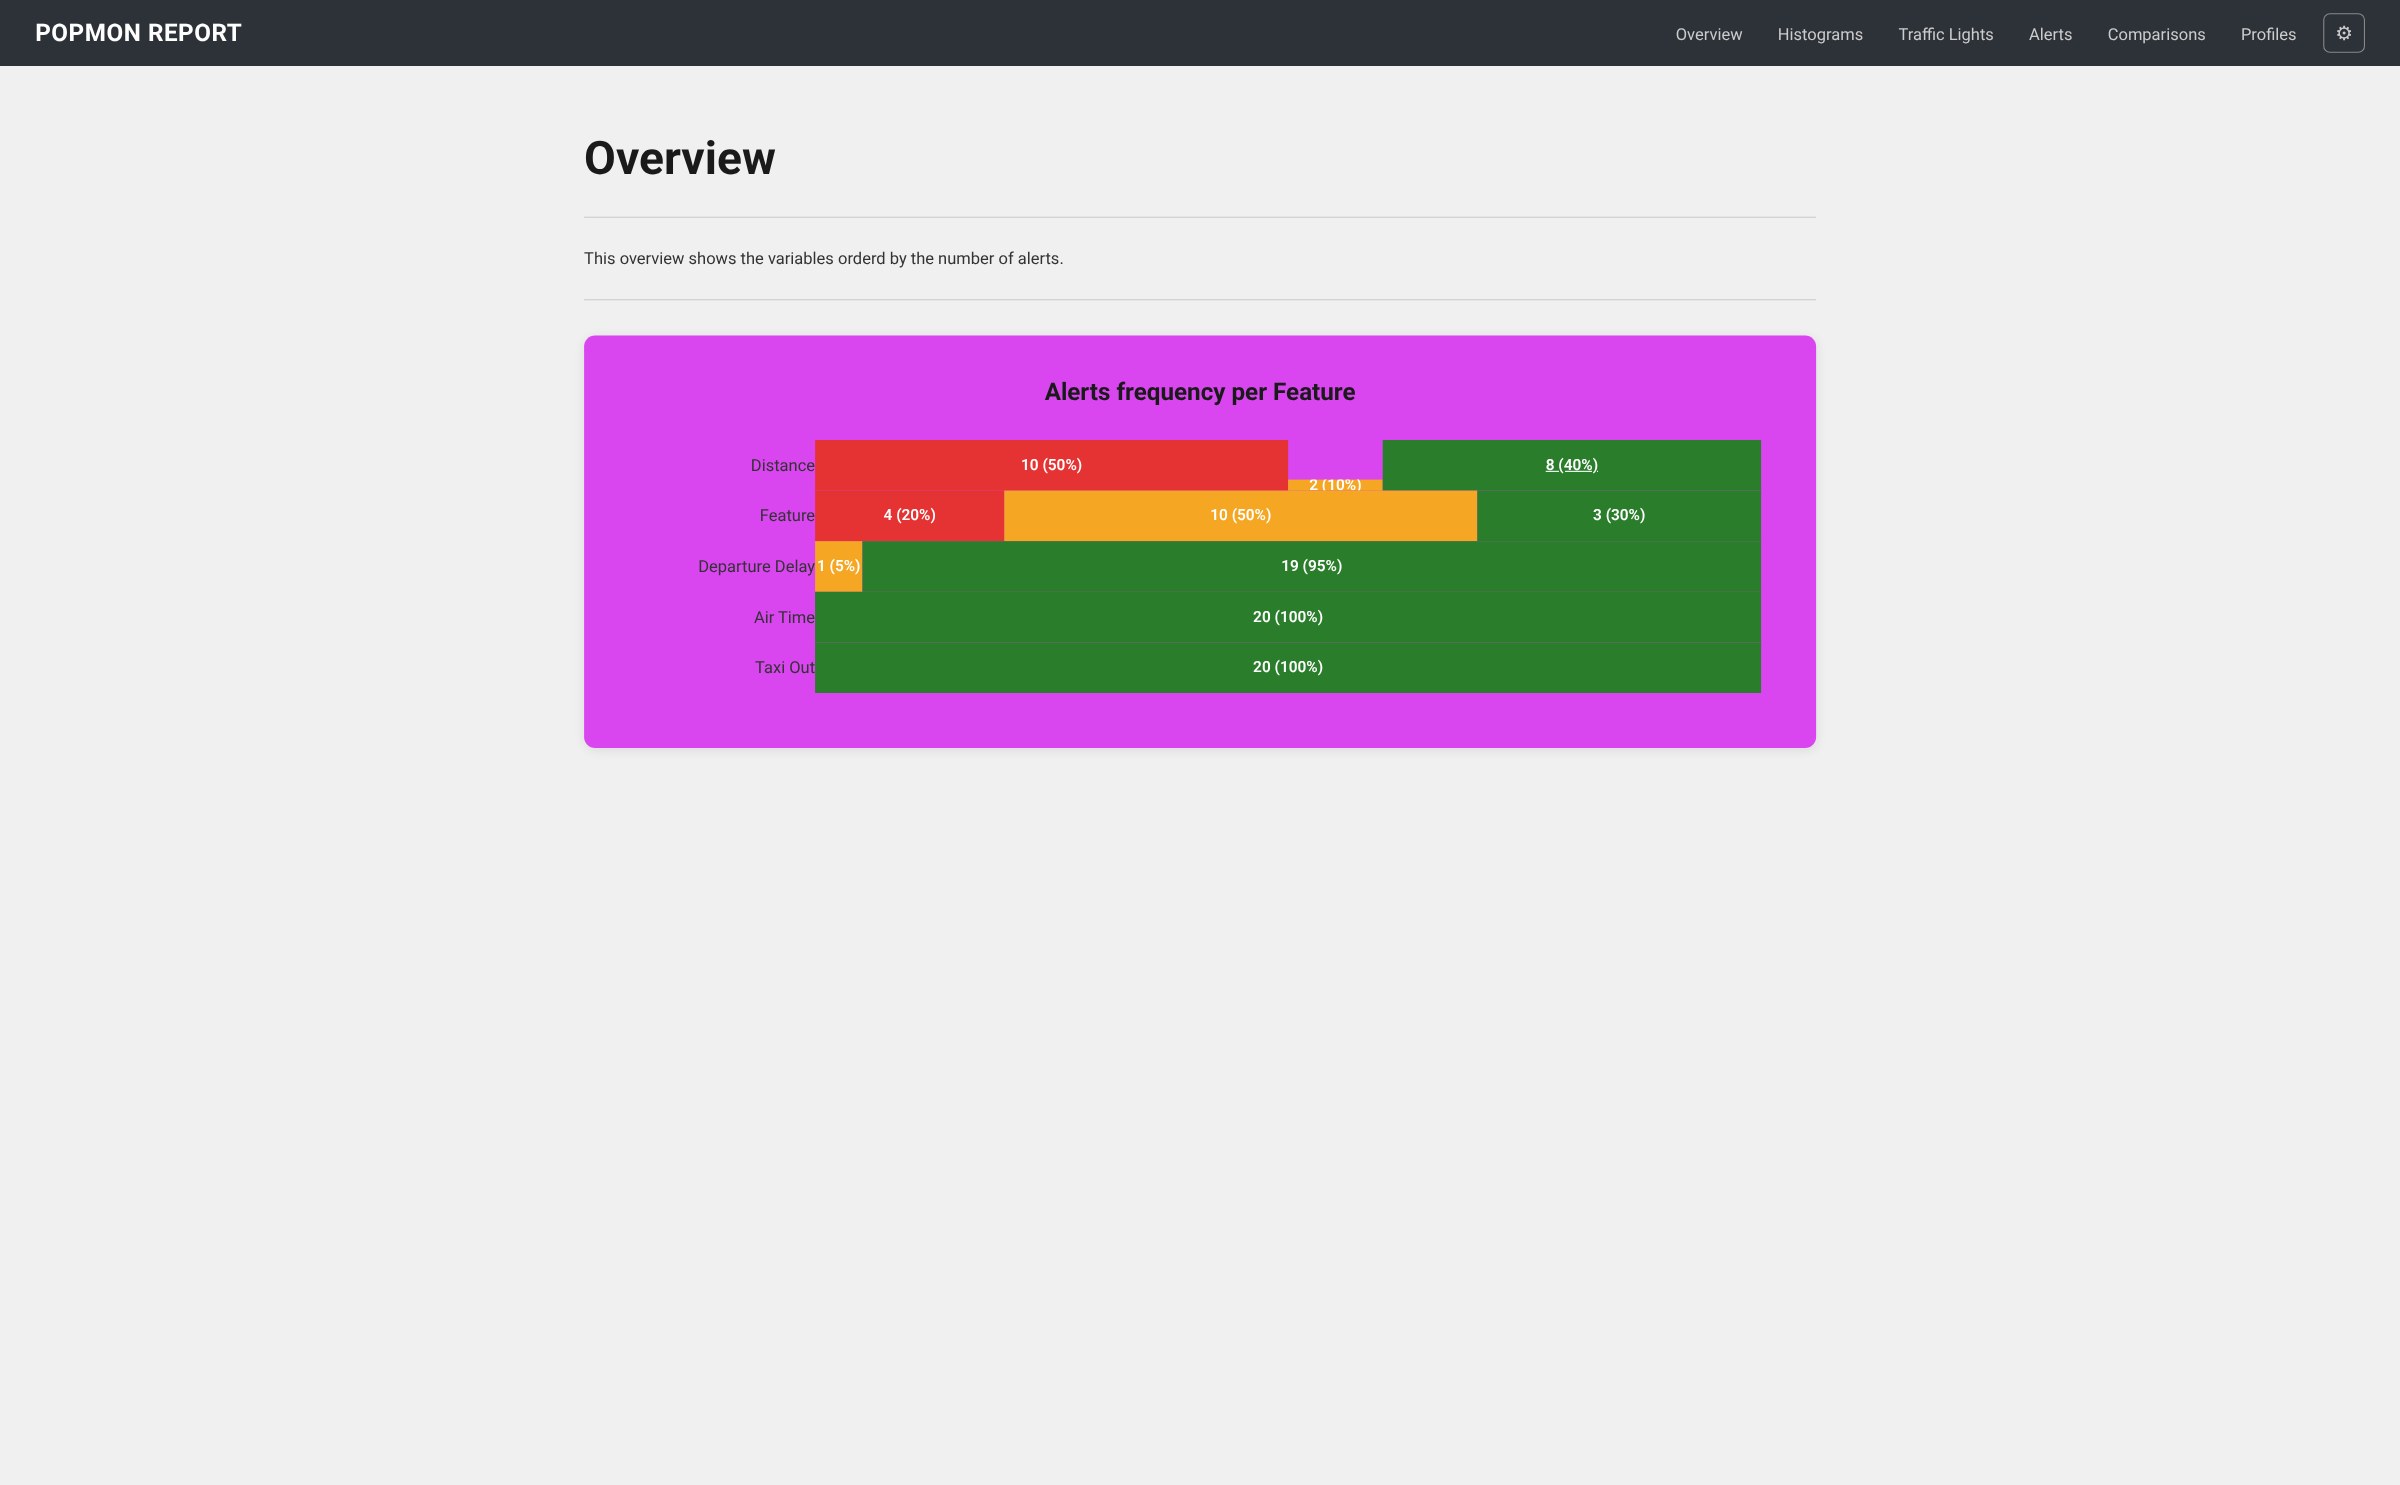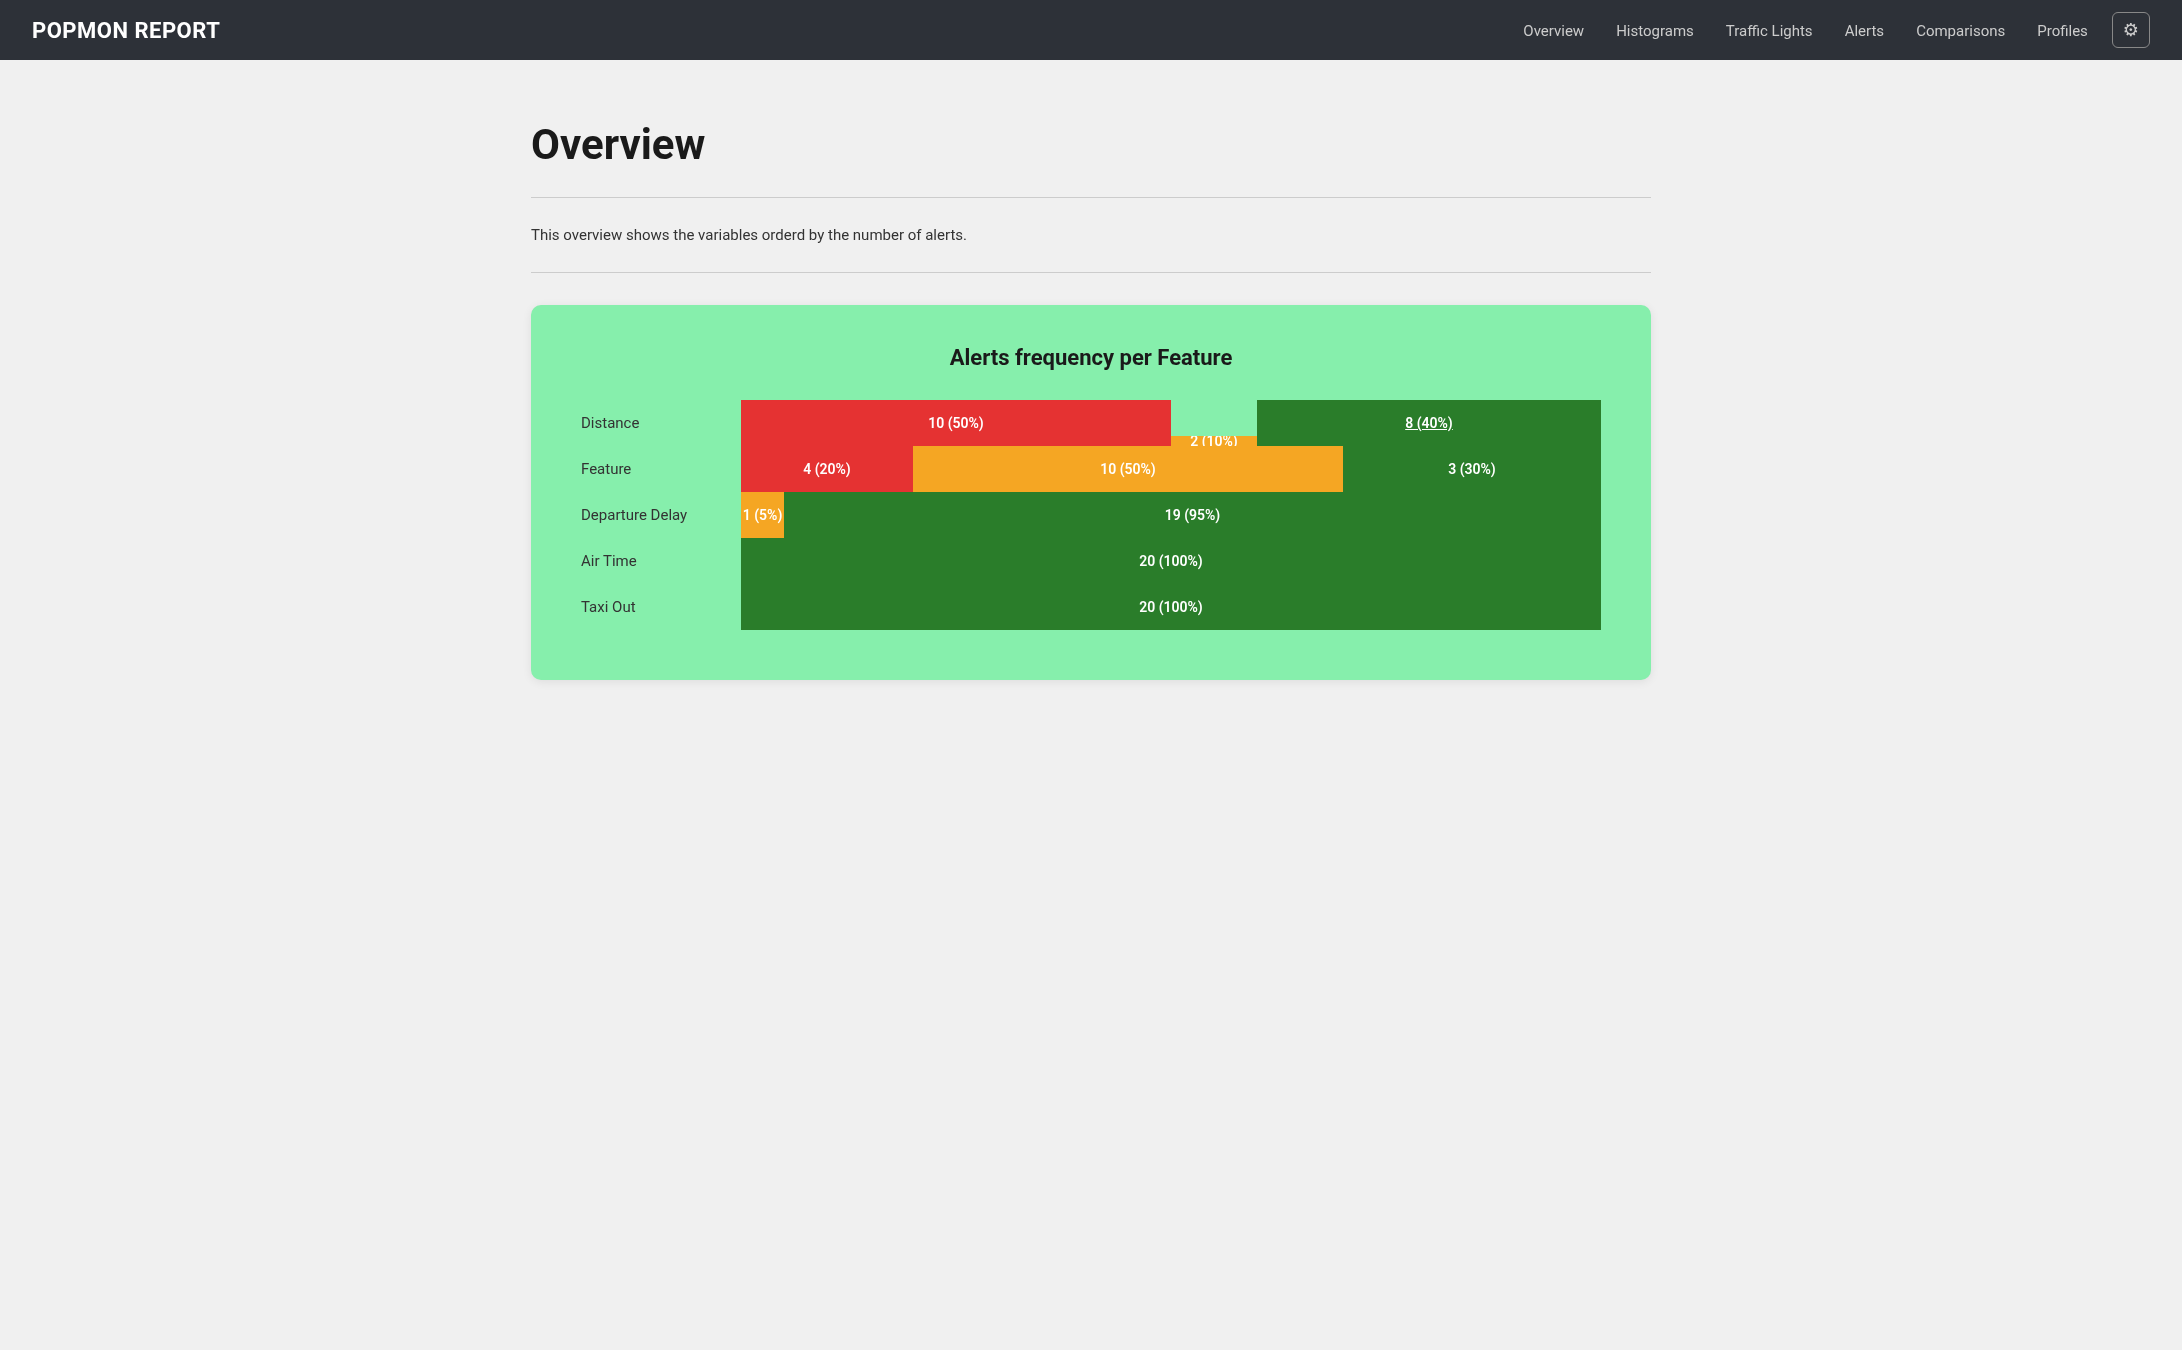--- a/index.html
+++ b/index.html
@@ -75,21 +75,21 @@
     }
 
     hr.divider2 {
       border: none;
       border-top: 1px solid #ccc;
       margin-bottom: 32px;
     }
 
     
     .chart-card {
-      background: #86efac;
+      background: #d946ef;
       border-radius: 10px;
       box-shadow: 0 2px 10px rgba(0,0,0,0.08);
       padding: 40px 50px 50px 50px;
     }
 
     .chart-title {
       text-align: center;
       font-size: 22px;
       font-weight: 700;
       color: #1a1a1a;
@@ -98,21 +98,21 @@
 
     
     .chart-table {
       width: 100%;
       border-collapse: collapse;
     }
     .chart-table td {
       padding: 0;
     }
     .row-label {
-      text-align: left;
+      text-align: right;
       padding-right: 20px;
       font-size: 15px;
       color: #333;
       white-space: nowrap;
       width: 160px;
       vertical-align: middle;
     }
     .bar-cell {
       padding: 3px 0;
     }

